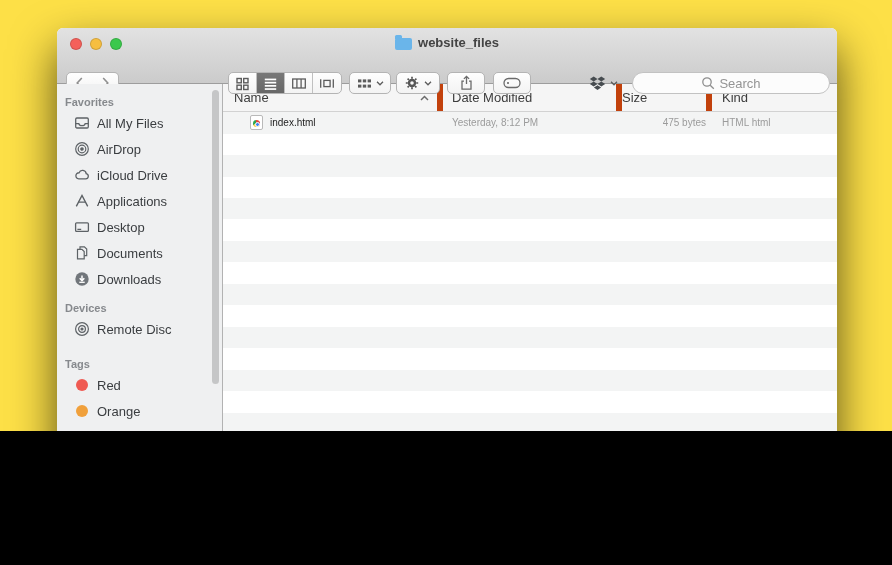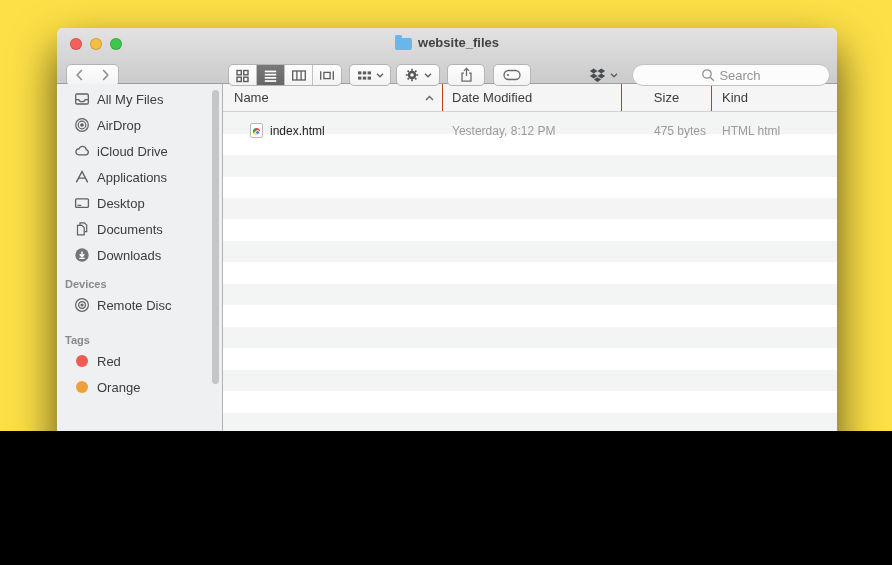--- a/index.html
+++ b/index.html
@@ -12,21 +12,21 @@
   
   .chrome{position:relative;height:56px;background:linear-gradient(#e2e2e2,#cbcbcb);
           border-bottom:1px solid #9d9d9d;}
   .traffic{position:absolute;left:13px;top:10px;display:flex;gap:8px;}
   .tl{width:12px;height:12px;border-radius:50%;border:1px solid rgba(0,0,0,.15);}
   .win-title{position:absolute;left:0;right:0;top:7px;display:flex;justify-content:center;
              align-items:center;gap:6px;font-size:13px;font-weight:bold;color:#434343;}
   .folder-ico{position:relative;width:17px;height:12px;border-radius:2px;margin-top:2px;}
   .folder-ico:before{content:"";position:absolute;left:0;top:-3px;width:7px;height:4px;
              border-radius:1.5px 1.5px 0 0;background:inherit;}
-  .tb-row{position:absolute;left:0;top:36px;width:100%;height:22px;}
+  .tb-row{position:absolute;left:0;top:44px;width:100%;height:22px;}
   .tb-btn{position:absolute;height:22px;border:1px solid #b4b4b4;border-radius:5px;
           background:linear-gradient(#fefefe,#f3f3f3);display:flex;align-items:center;
           justify-content:center;gap:4px;}
   .seg{position:absolute;display:flex;height:22px;border:1px solid #b4b4b4;border-radius:5px;
        overflow:hidden;background:linear-gradient(#fefefe,#f3f3f3);}
   .seg>div{width:28px;display:flex;align-items:center;justify-content:center;
            border-right:1px solid #c0c0c0;}
   .seg>div:last-child{border-right:none;}
   .seg>div.sel{background:linear-gradient(#787878,#676767);}
   .search{position:absolute;left:575px;top:0;width:198px;height:22px;border:1px solid #c2c2c2;
@@ -44,30 +44,30 @@
            font-size:13px;color:#3a3d40;}
   .sb-item .ic{width:16px;height:16px;flex:none;display:flex;align-items:center;justify-content:center;}
   .dot{width:12px;height:12px;border-radius:50%;}
   .sb-scroll{position:absolute;right:3px;top:6px;width:7px;height:294px;border-radius:3.5px;
              background:#c5c6c7;}
 
   .content{flex:1;display:flex;flex-direction:column;background:#fff;}
   .lhead{height:28px;flex:none;background:#f5f5f5;border-bottom:1px solid #d2d2d2;
          display:grid;grid-template-columns:220px 179px 90px 1fr;font-size:13px;color:#3c3c3c;}
   .lhead>div{display:flex;align-items:center;}
-  .hc{border-right:1px solid #c2410c;}
+  .hc{border-right:6px solid #c2410c;}
   .h-name{padding-left:11px;justify-content:space-between;}
   .h-name .sort{margin-right:8px;display:flex;align-items:center;}
   .h-date{padding-left:9px;}
-  .h-size{justify-content:center;}
+  .h-size{justify-content:flex-start;}
   .h-kind{padding-left:10px;}
   .rows{flex:1;position:relative;
         background:repeating-linear-gradient(to bottom,#f3f4f4 0px,#f3f4f4 21.5px,#ffffff 21.5px,#ffffff 43px);}
-  .frow{position:absolute;left:0;top:8px;width:100%;height:21.5px;
-        display:grid;grid-template-columns:220px 179px 90px 1fr;align-items:center;font-size:12px;}
+  .frow{position:absolute;left:0;top:0;width:100%;height:21.5px;
+        display:grid;grid-template-columns:220px 179px 90px 1fr;align-items:center;font-size:10px;}
   .c-name{display:flex;align-items:center;gap:7px;padding-left:27px;color:#1d1d1d;}
   .c-date{padding-left:9px;color:#9b9b9b;}
   .c-size{text-align:right;padding-right:6px;color:#9b9b9b;}
   .c-kind{padding-left:10px;color:#9b9b9b;}
 
   .chrome-file{position:relative;width:13px;height:15px;background:#fff;border:1px solid #b9b9b9;
         border-radius:2px;flex:none;}
   .chrome-file .ball{position:absolute;left:2px;top:3.5px;width:7px;height:7px;border-radius:50%;
         background:conic-gradient(#e84335 0 130deg,#f7ce45 130deg 245deg,#30a550 245deg 360deg);}
   .chrome-file .ball:after{content:"";position:absolute;left:2px;top:2px;width:3px;height:3px;
@@ -244,20 +244,21 @@
               </svg>
           </span>
           <span>Search</span>
         </div>
       </div>
     </div>
 
     <div class="body">
 
       <aside class="sidebar">
+        <div class="sb-head">Favorites</div>
 
 
         <div class="sb-item">
           <span class="ic">
             <svg width="16" height="16" viewBox="0 0 16 16">
                 <g fill="none" stroke="#5d6266" stroke-width="1.3">
                   <rect x="1.7" y="3" width="12.6" height="10" rx="1.2"></rect>
                   <path d="M1.7 8.6h3.1c.3 1.2 1.5 2.1 3.2 2.1s2.9-.9 3.2-2.1h3.1"></path>
                 </g>
               </svg>

